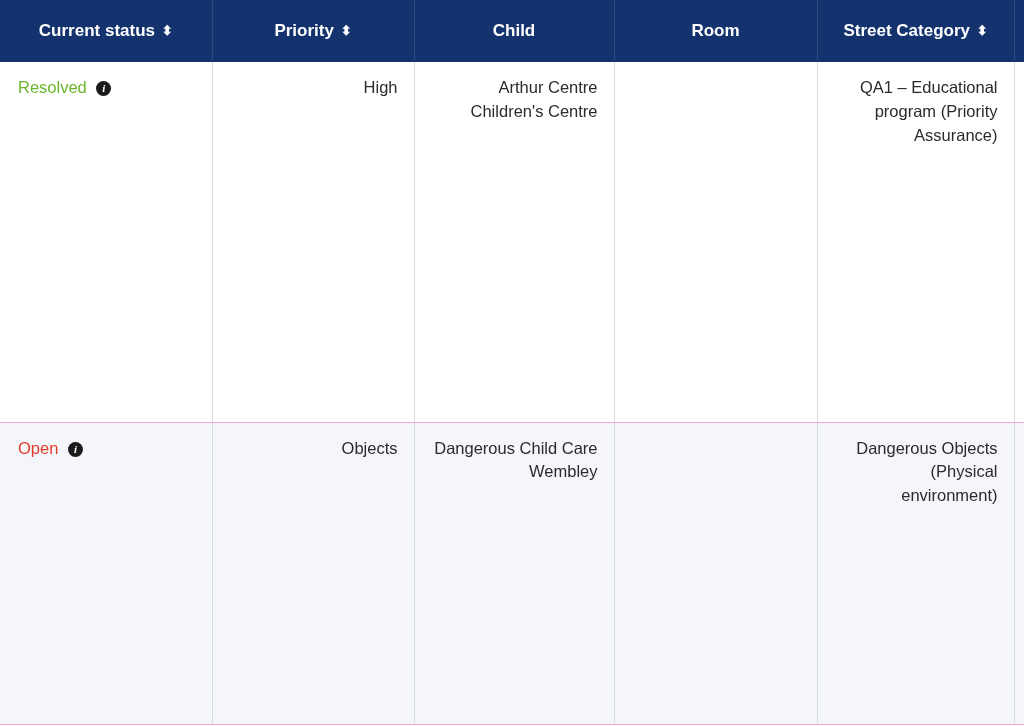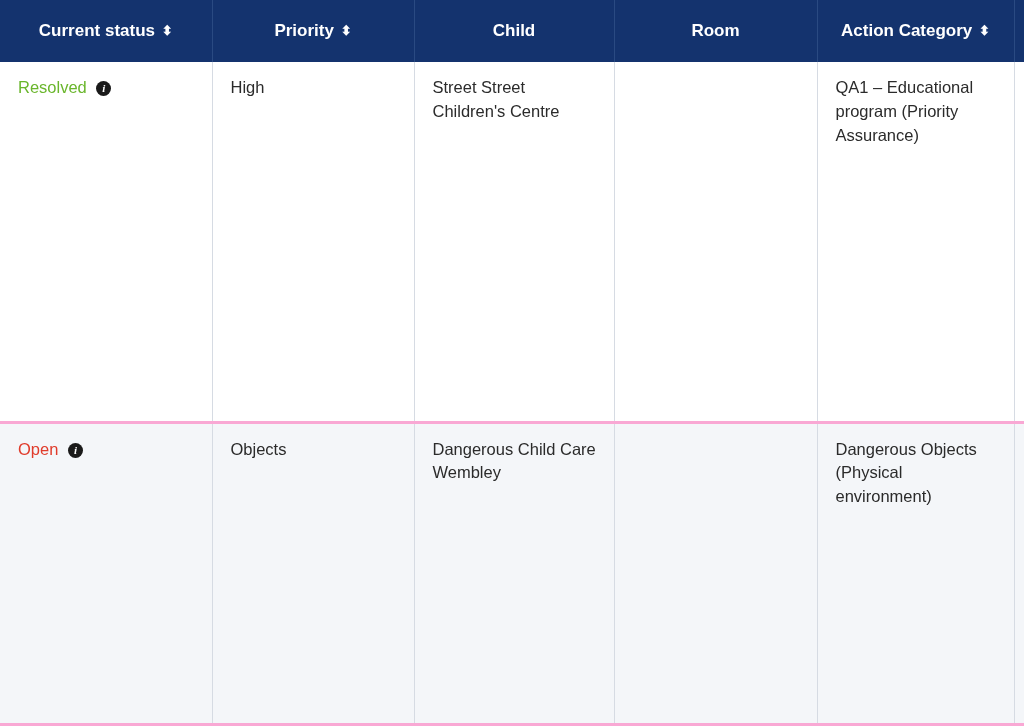--- a/index.html
+++ b/index.html
@@ -45,21 +45,21 @@
   }
   .sort-arrows {
     display: inline-block;
     font-size: 13px;
     line-height: 1;
     transform: translateY(-1px);
     margin-left: 2px;
   }
   table.data-table td {
     border-right: 1px solid #d6dbe3;
-    border-bottom: 3px solid #f9a8d4;
+    border-bottom: 1px solid #f9a8d4;
     vertical-align: top;
     padding: 14px 16px 14px 18px;
     font-size: 16.5px;
     line-height: 1.45;
     color: #2b2b2b;
     box-sizing: border-box;
   }
   table.data-table td:last-child {
     border-right: none;
   }
@@ -94,21 +94,21 @@
     text-align: center;
     vertical-align: 1px;
     margin-left: 5px;
   }
   col.c-status { width: 212px; }
   col.c-priority { width: 202px; }
   col.c-centre { width: 200px; }
   col.c-room { width: 203px; }
   col.c-action { width: 197px; }
   col.c-extra { width: 15px; }
-  .cell-text { display: block; }
+  .cell-text { display: block; text-align: right; }
 </style>
 </head>
 <body>
 
 <div class="table-wrap">
   <table class="data-table">
     <colgroup>
       <col class="c-status">
       <col class="c-priority">
       <col class="c-centre">
@@ -126,37 +126,37 @@
           <span>Priority</span>
           <span class="sort-arrows">⬍</span>
         </th>
         <th>
           <span>Child</span>
         </th>
         <th>
           <span>Room</span>
         </th>
         <th>
-          <span>Action Category</span>
+          <span>Street Category</span>
           <span class="sort-arrows">⬍</span>
         </th>
         <th></th>
       </tr>
     </thead>
     <tbody>
       <tr class="row-odd row-1">
         <td>
           <span class="status-resolved">Resolved</span>
           <span class="info-icon">i</span>
         </td>
         <td>
           <span class="cell-text">High</span>
         </td>
         <td>
-          <span class="cell-text">Street Street Children's Centre</span>
+          <span class="cell-text">Arthur Centre Children's Centre</span>
         </td>
         <td>
           <span class="cell-text"></span>
         </td>
         <td>
           <span class="cell-text">QA1 – Educational program (Priority Assurance)</span>
         </td>
         <td></td>
       </tr>
       <tr class="row-even row-2">

